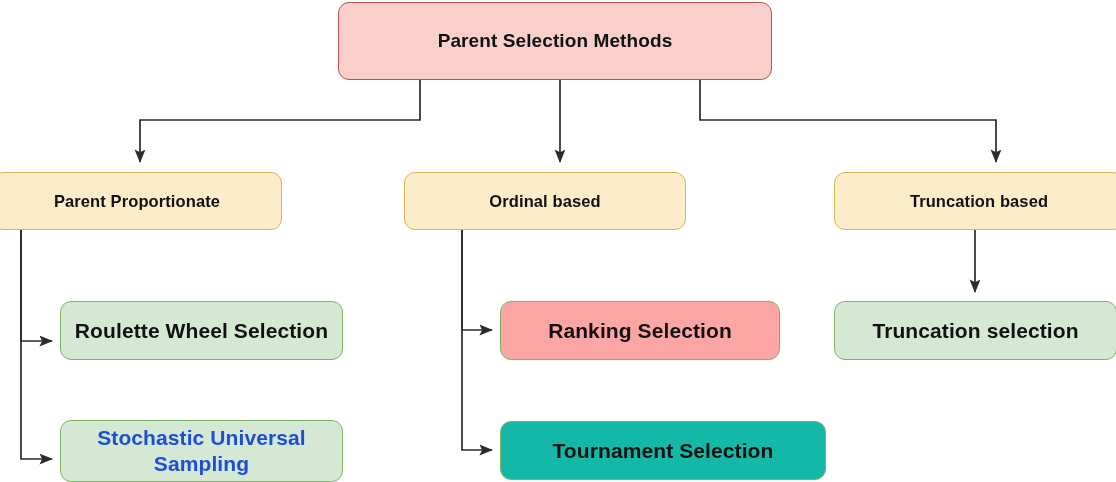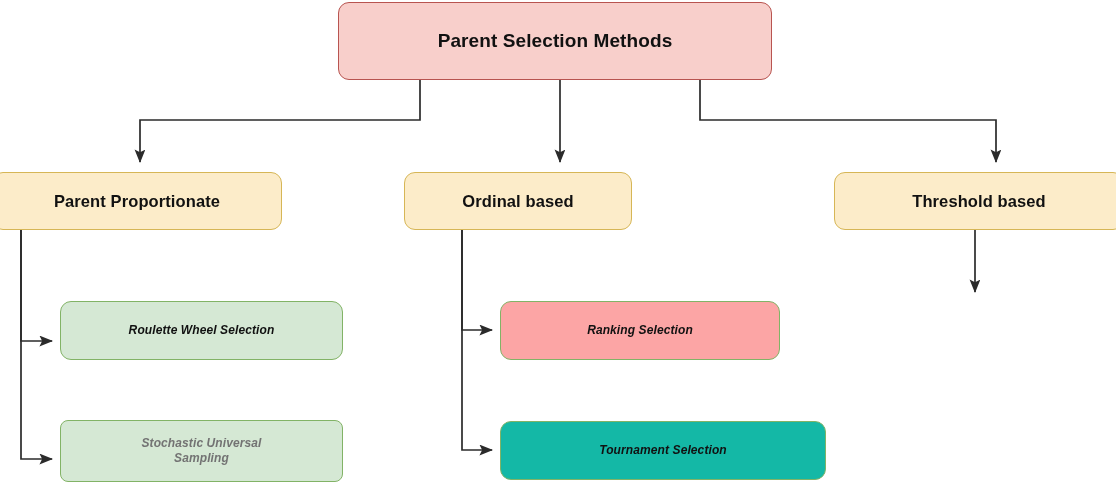--- a/index.html
+++ b/index.html
@@ -39,22 +39,21 @@
     letter-spacing: 0.1px;
     z-index: 3;
   }
   .node-root {
     font-size: 19px;
   }
   .node-level2 {
     font-size: 16.5px;
   }
   .node-leaf {
-    font-size: 12px;
-    font-style: italic;
+    font-size: 21px;
   }
   .node-label {
     display: block;
     padding: 0 8px;
     white-space: pre-line;
   }
 </style>
 </head>
 <body>
 
@@ -79,39 +78,42 @@
   </svg>
 
   <div class="node node-root" style="left: 338px; top: 2px; width: 434px; height: 78px; background: rgb(248, 207, 203); border-color: rgb(184, 84, 80); color: rgb(17, 17, 17);">
     <span class="node-label">Parent Selection Methods</span>
   </div>
 
   <div class="node node-level2" style="left: -8px; top: 172px; width: 290px; height: 58px; background: rgb(252, 236, 201); border-color: rgb(214, 182, 86); color: rgb(17, 17, 17);">
     <span class="node-label">Parent Proportionate</span>
   </div>
 
-  <div class="node node-level2" style="left: 404px; top: 172px; width: 228px; height: 58px; background: rgb(252, 236, 201); border-color: rgb(214, 182, 86); color: rgb(17, 17, 17);">
+  <div class="node node-level2" style="left: 404px; top: 172px; width: 282px; height: 58px; background: rgb(252, 236, 201); border-color: rgb(214, 182, 86); color: rgb(17, 17, 17);">
     <span class="node-label">Ordinal based</span>
   </div>
 
   <div class="node node-level2" style="left: 834px; top: 172px; width: 290px; height: 58px; background: rgb(252, 236, 201); border-color: rgb(214, 182, 86); color: rgb(17, 17, 17);">
-    <span class="node-label">Threshold based</span>
+    <span class="node-label">Truncation based</span>
   </div>
 
   <div class="node node-leaf" style="left: 60px; top: 301px; width: 283px; height: 59px; background: rgb(213, 232, 212); border-color: rgb(130, 179, 102); color: rgb(17, 17, 17);">
     <span class="node-label">Roulette Wheel Selection</span>
   </div>
 
-  <div class="node node-leaf" style="left: 60px; top: 420px; width: 283px; height: 62px; background: rgb(213, 232, 212); border-color: rgb(130, 179, 102); color: #737373; border-radius: 8px;">
+  <div class="node node-leaf" style="left: 60px; top: 420px; width: 283px; height: 62px; background: rgb(213, 232, 212); border-color: rgb(130, 179, 102); color: #1d4ed8;">
     <span class="node-label">Stochastic Universal
 Sampling</span>
   </div>
 
   <div class="node node-leaf" style="left: 500px; top: 301px; width: 280px; height: 59px; background: #fca5a5; border-color: rgb(130, 179, 102); color: rgb(17, 17, 17);">
     <span class="node-label">Ranking Selection</span>
   </div>
 
   <div class="node node-leaf" style="left: 500px; top: 421px; width: 326px; height: 59px; background: #14b8a6; border-color: rgb(130, 179, 102); color: rgb(17, 17, 17);">
     <span class="node-label">Tournament Selection</span>
   </div>
 
+  <div class="node node-leaf" style="left: 834px; top: 301px; width: 283px; height: 59px; background: rgb(213, 232, 212); border-color: rgb(130, 179, 102); color: rgb(17, 17, 17);">
+    <span class="node-label">Truncation selection</span>
+  </div>
 
 </div>
 
 </body></html>

